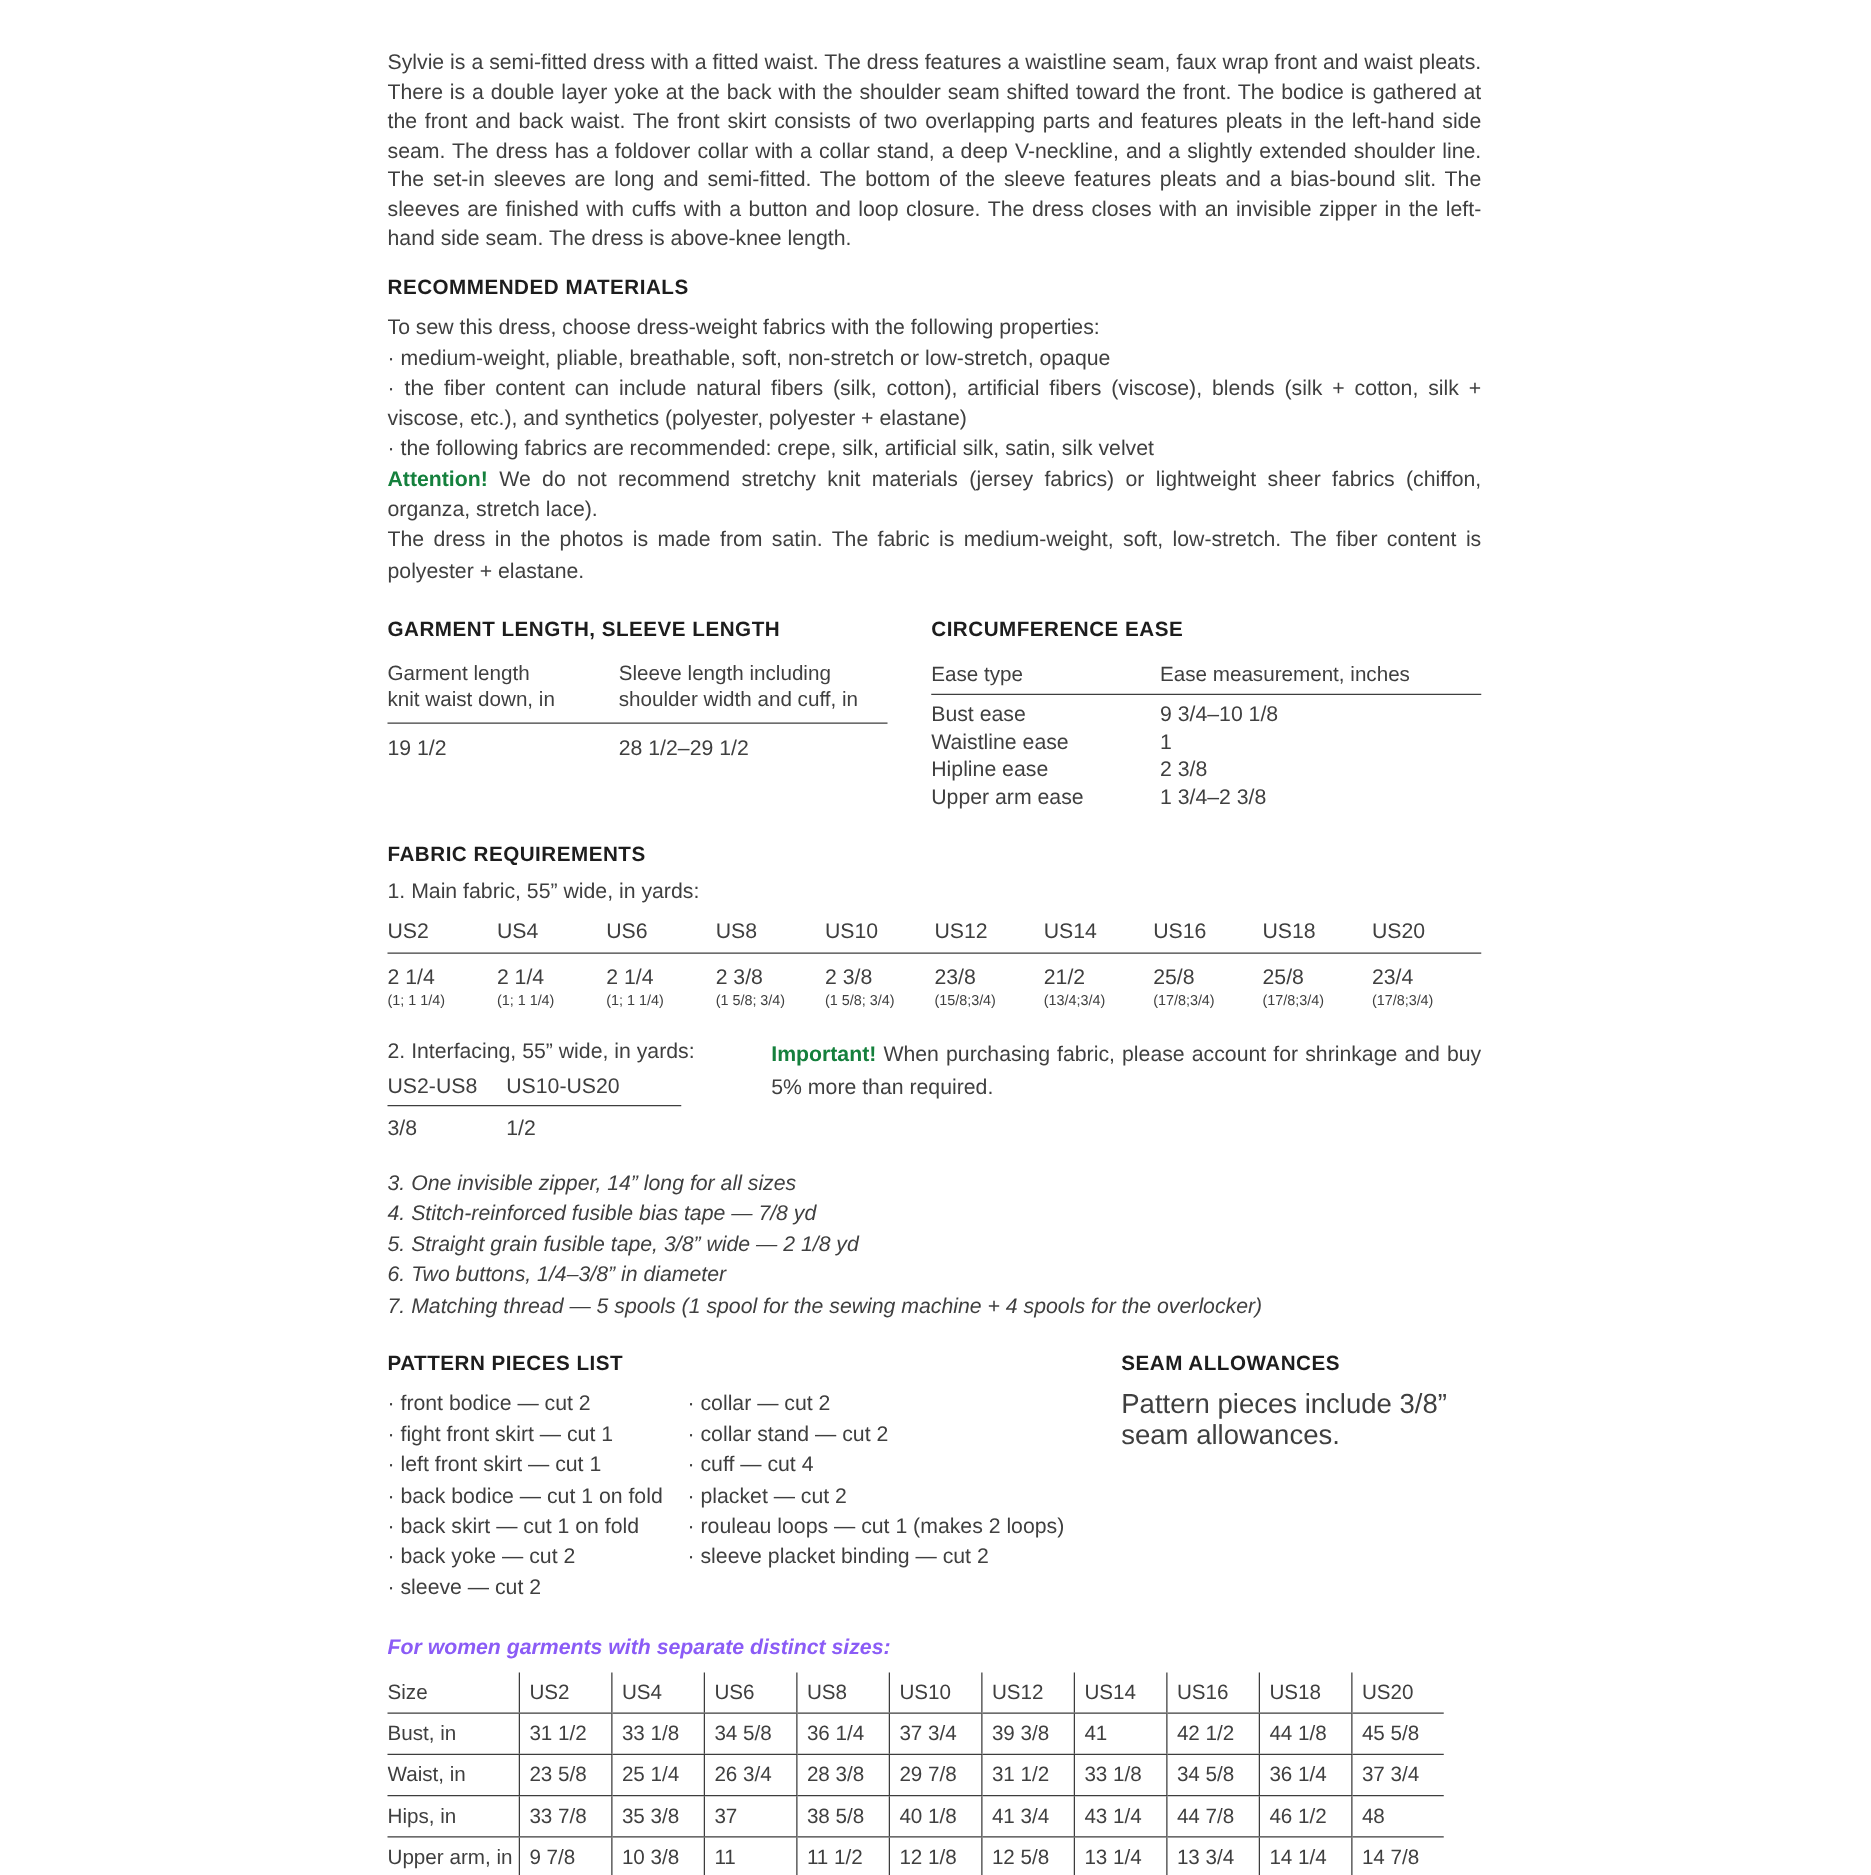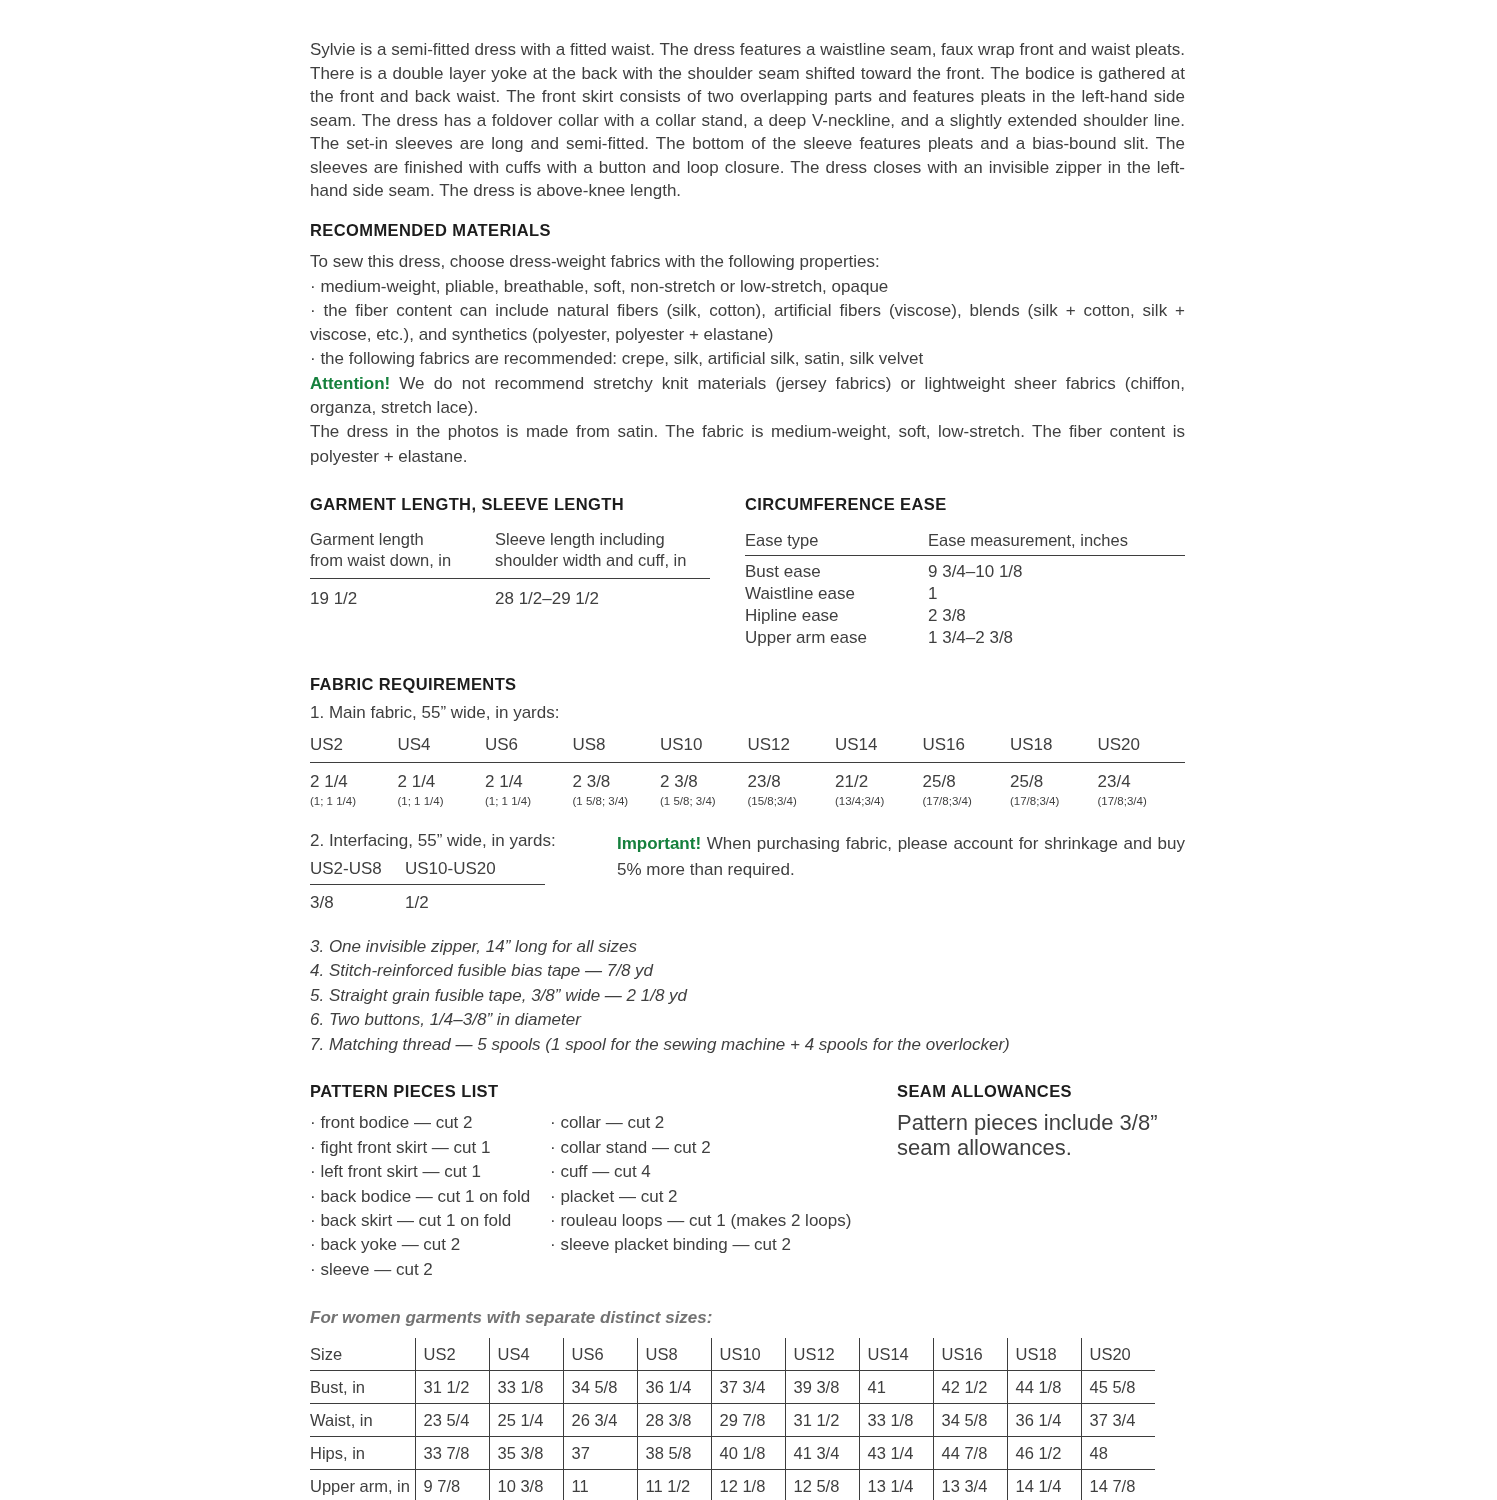--- a/index.html
+++ b/index.html
@@ -68,21 +68,21 @@
   .pp-left { width: 587px; flex: none; }
   .pp-cols { display: flex; }
   .pp-col1 { width: 240px; flex: none; }
   .pp-col2 { width: 347px; flex: none; }
   .pp-item { font-size: 17px; line-height: 24.4px; }
   .sa-block { width: 288px; flex: none; }
   .sa-text { font-size: 22px; line-height: 24.4px; margin: 0; text-align: left; }
 
   
   .size-heading {
-    font-size: 17px; font-weight: bold; font-style: italic; color: #737373;
+    font-size: 17px; font-weight: bold; font-style: italic; color: #8b5cf6;
     margin-top: 26px; margin-bottom: 10px;
   }
   table.size-table { border-collapse: collapse; table-layout: fixed; width: 845px; }
   table.size-table td {
     font-size: 16.5px; color: #3f3f3f; padding: 4px 8px; height: 24px;
     border-bottom: 1.6px solid #3d3d3d; border-left: 1.6px solid #3d3d3d;
     overflow: hidden; white-space: nowrap;
   }
   table.size-table td:first-child { border-left: none; padding-left: 0; }
   table.size-table col.label-col { width: 105px; }
@@ -104,21 +104,21 @@
       <p class="body-text"><span class="bold-italic">Attention!</span><span> We do not recommend stretchy knit materials (jersey fabrics) or lightweight sheer fabrics (chiffon, organza, stretch lace).</span></p>
       <p class="body-text">The dress in the photos is made from satin. The fabric is medium-weight, soft, low-stretch. The fiber content is polyester + elastane.</p>
     </div>
 
     <div class="two-col">
       <div class="gl-block">
         <h2 class="section-heading" style="margin-bottom:0;">GARMENT LENGTH, SLEEVE LENGTH</h2>
         <div class="gl-table">
           <div class="gl-headers">
             <div class="gl-h gl-c1 pre">Garment length
-from waist down, in</div>
+knit waist down, in</div>
             <div class="gl-h gl-c2 pre">Sleeve length including
 shoulder width and cuff, in</div>
           </div>
           <div class="rule"></div>
           <div class="gl-values">
             <div class="gl-c1">19 1/2</div>
             <div class="gl-c2">28 1/2–29 1/2</div>
           </div>
         </div>
       </div>
@@ -305,21 +305,21 @@
           <td>36 1/4</td>
           <td>37 3/4</td>
           <td>39 3/8</td>
           <td>41</td>
           <td>42 1/2</td>
           <td>44 1/8</td>
           <td>45 5/8</td>
         </tr>
         <tr>
           <td>Waist, in</td>
-          <td>23 5/4</td>
+          <td>23 5/8</td>
           <td>25 1/4</td>
           <td>26 3/4</td>
           <td>28 3/8</td>
           <td>29 7/8</td>
           <td>31 1/2</td>
           <td>33 1/8</td>
           <td>34 5/8</td>
           <td>36 1/4</td>
           <td>37 3/4</td>
         </tr>

